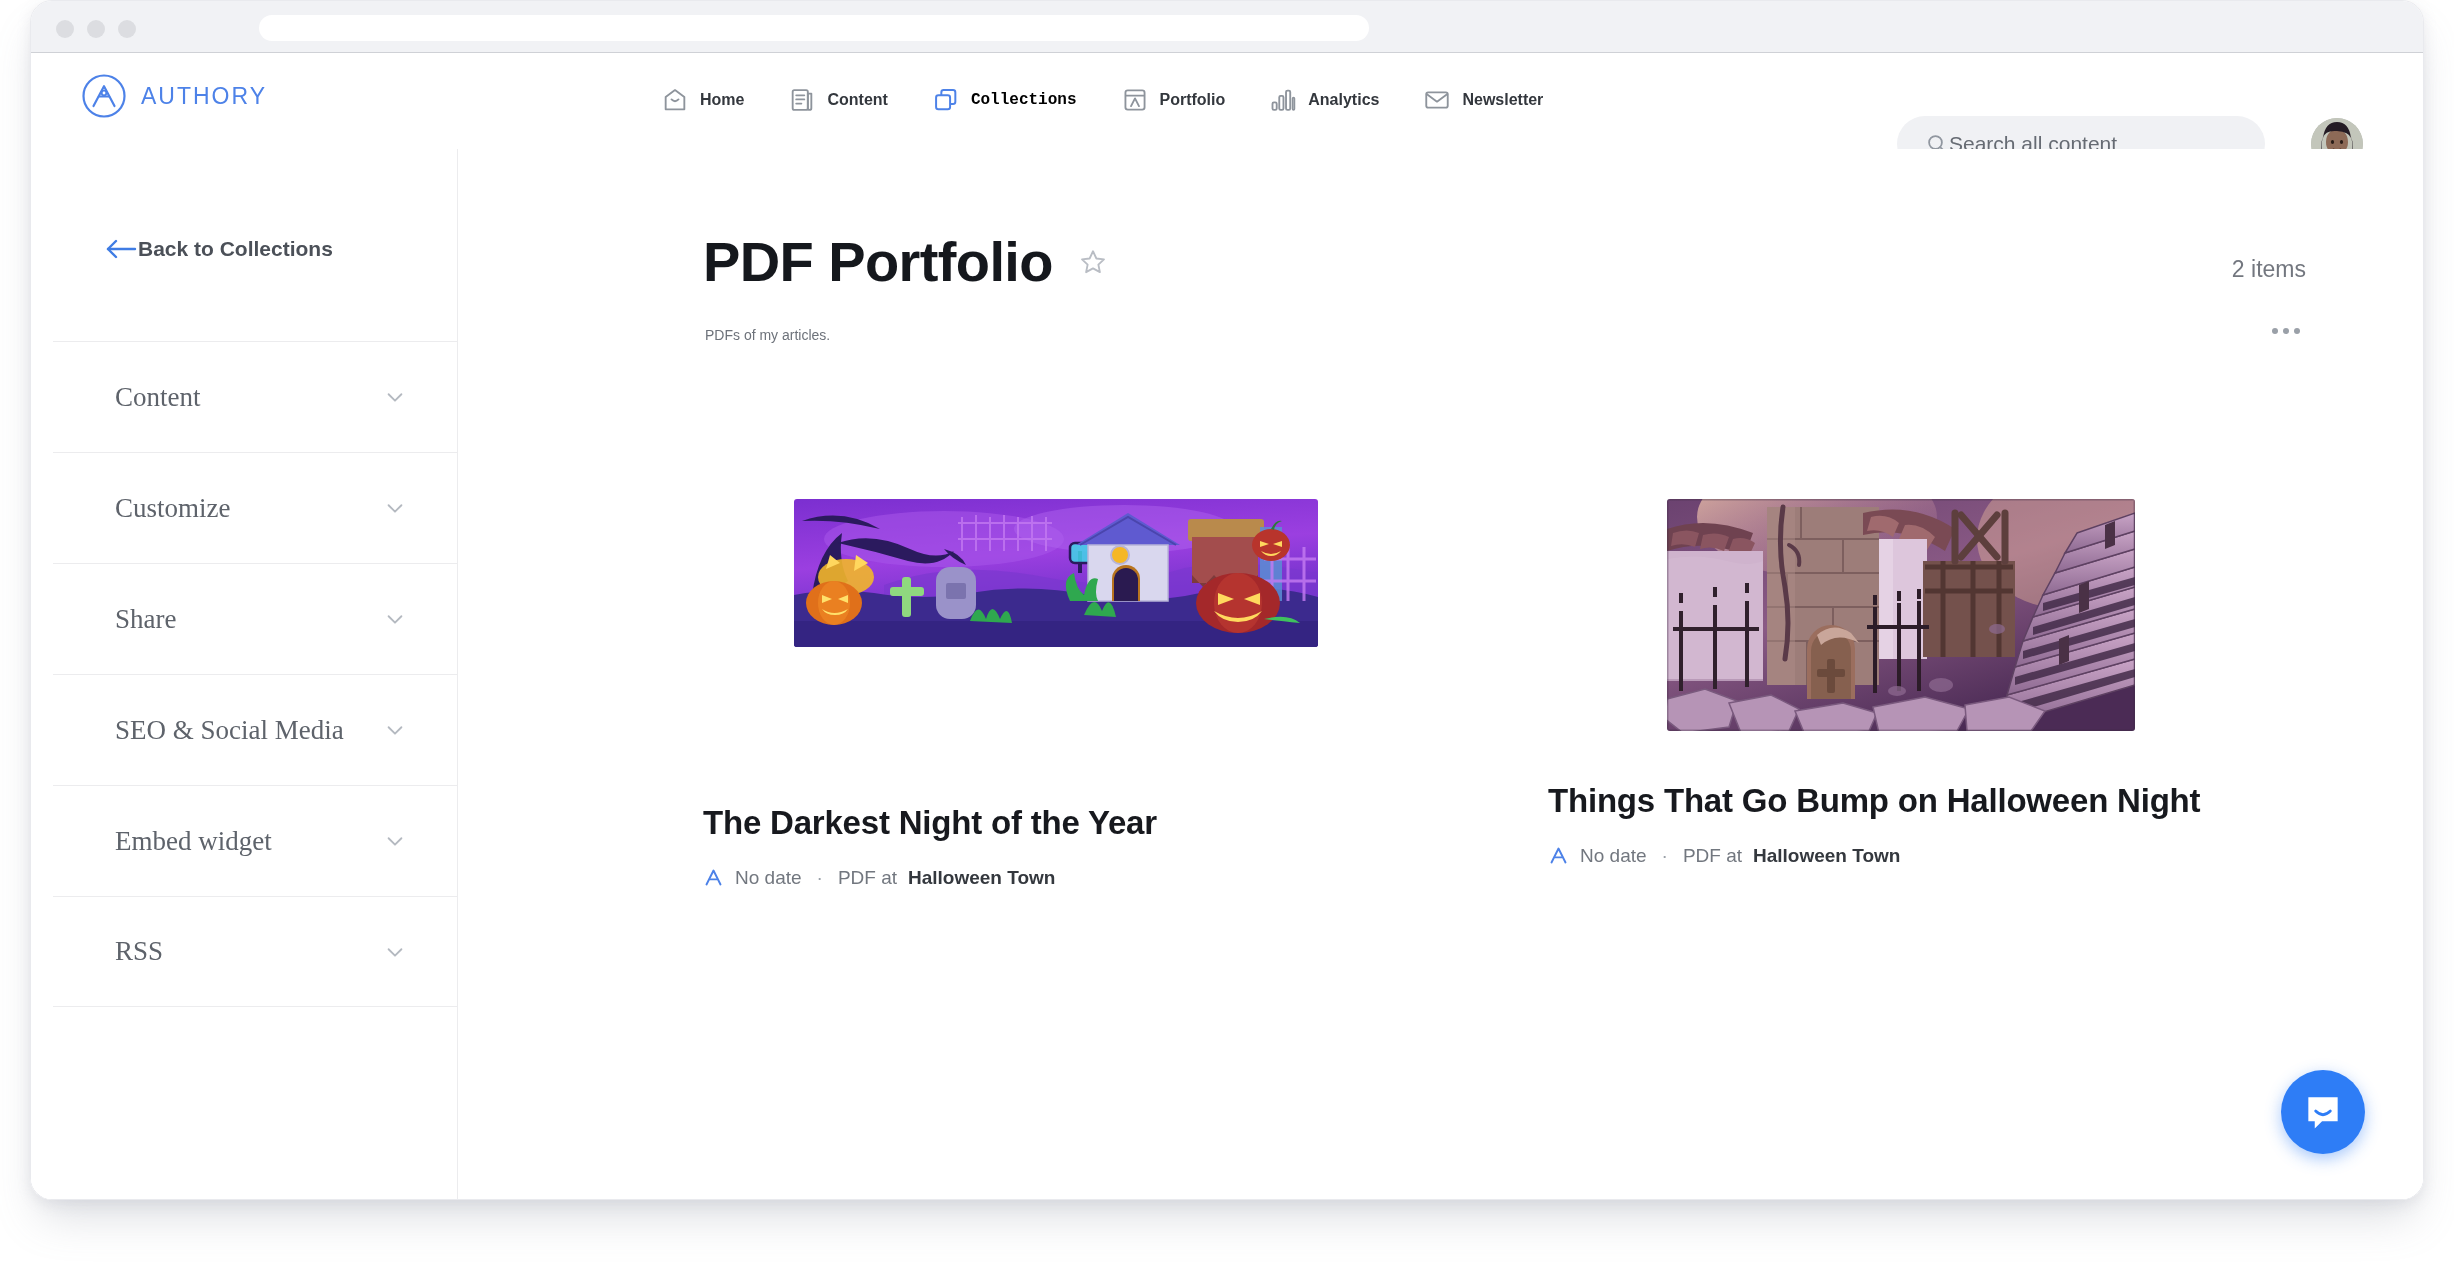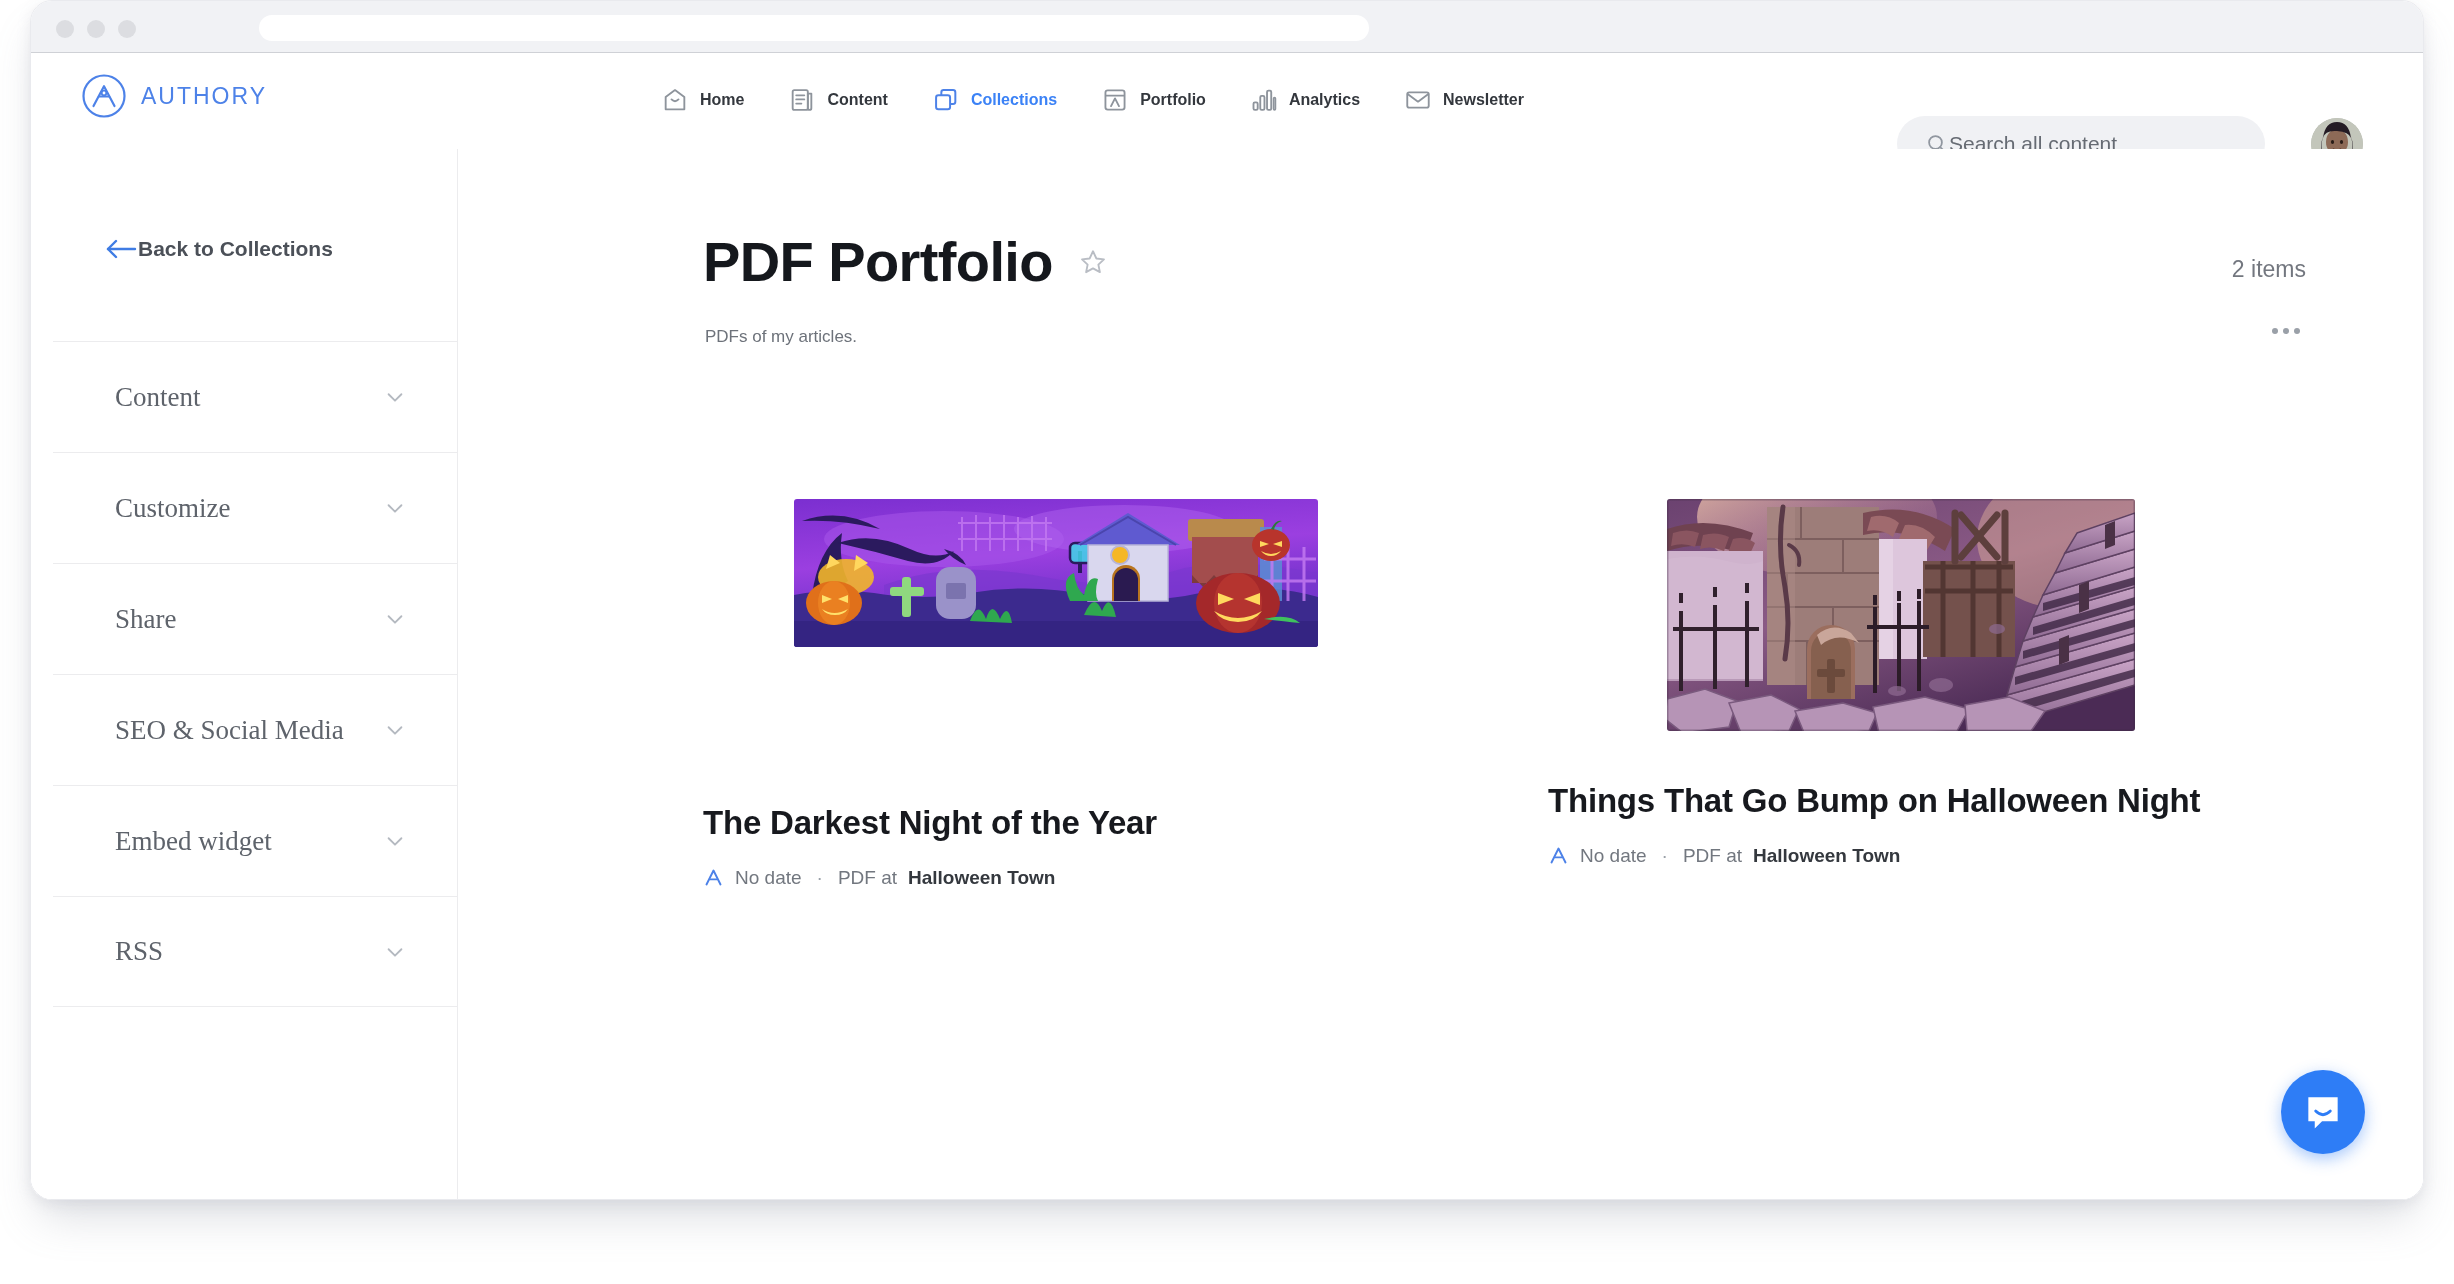--- a/index.html
+++ b/index.html
@@ -101,21 +101,21 @@
     display: flex; align-items: center; gap: 11px;
     cursor: pointer;
   }
   .nav-item .nav-ico { width: 28px; height: 28px; display:block; }
   .nav-label {
     font-size: 16px;
     font-weight: 700;
     color: #33373d;
     white-space: nowrap;
   }
-  .nav-item.active .nav-label { color: #3b82f6; }
+  .nav-item.active .nav-label { color: #000000; font-family: Liberation Mono, monospace; }
 
   .search-box {
     position: absolute;
     right: 160px; top: 90px;
     transform: translateY(-50%);
     width: 368px; height: 56px;
     border-radius: 28px;
     background: #f0f1f4;
     display: flex; align-items: center;
     padding-left: 28px;
@@ -197,21 +197,21 @@
     font-size: 56px;
     font-weight: 700;
     color: #15181d;
     letter-spacing: -0.6px;
     margin: 0;
     line-height: 1;
   }
   .star-ico { width: 28px; height: 28px; display:block; cursor:pointer; }
   .page-desc {
     margin: 37px 0 0 2px;
-    font-size: 17px;
+    font-size: 14px;
     color: #6d727a;
   }
   .items-count {
     position: absolute;
     right: 2px; top: 22px;
     font-size: 23px;
     color: #73777f;
   }
   .more-btn {
     position: absolute;

